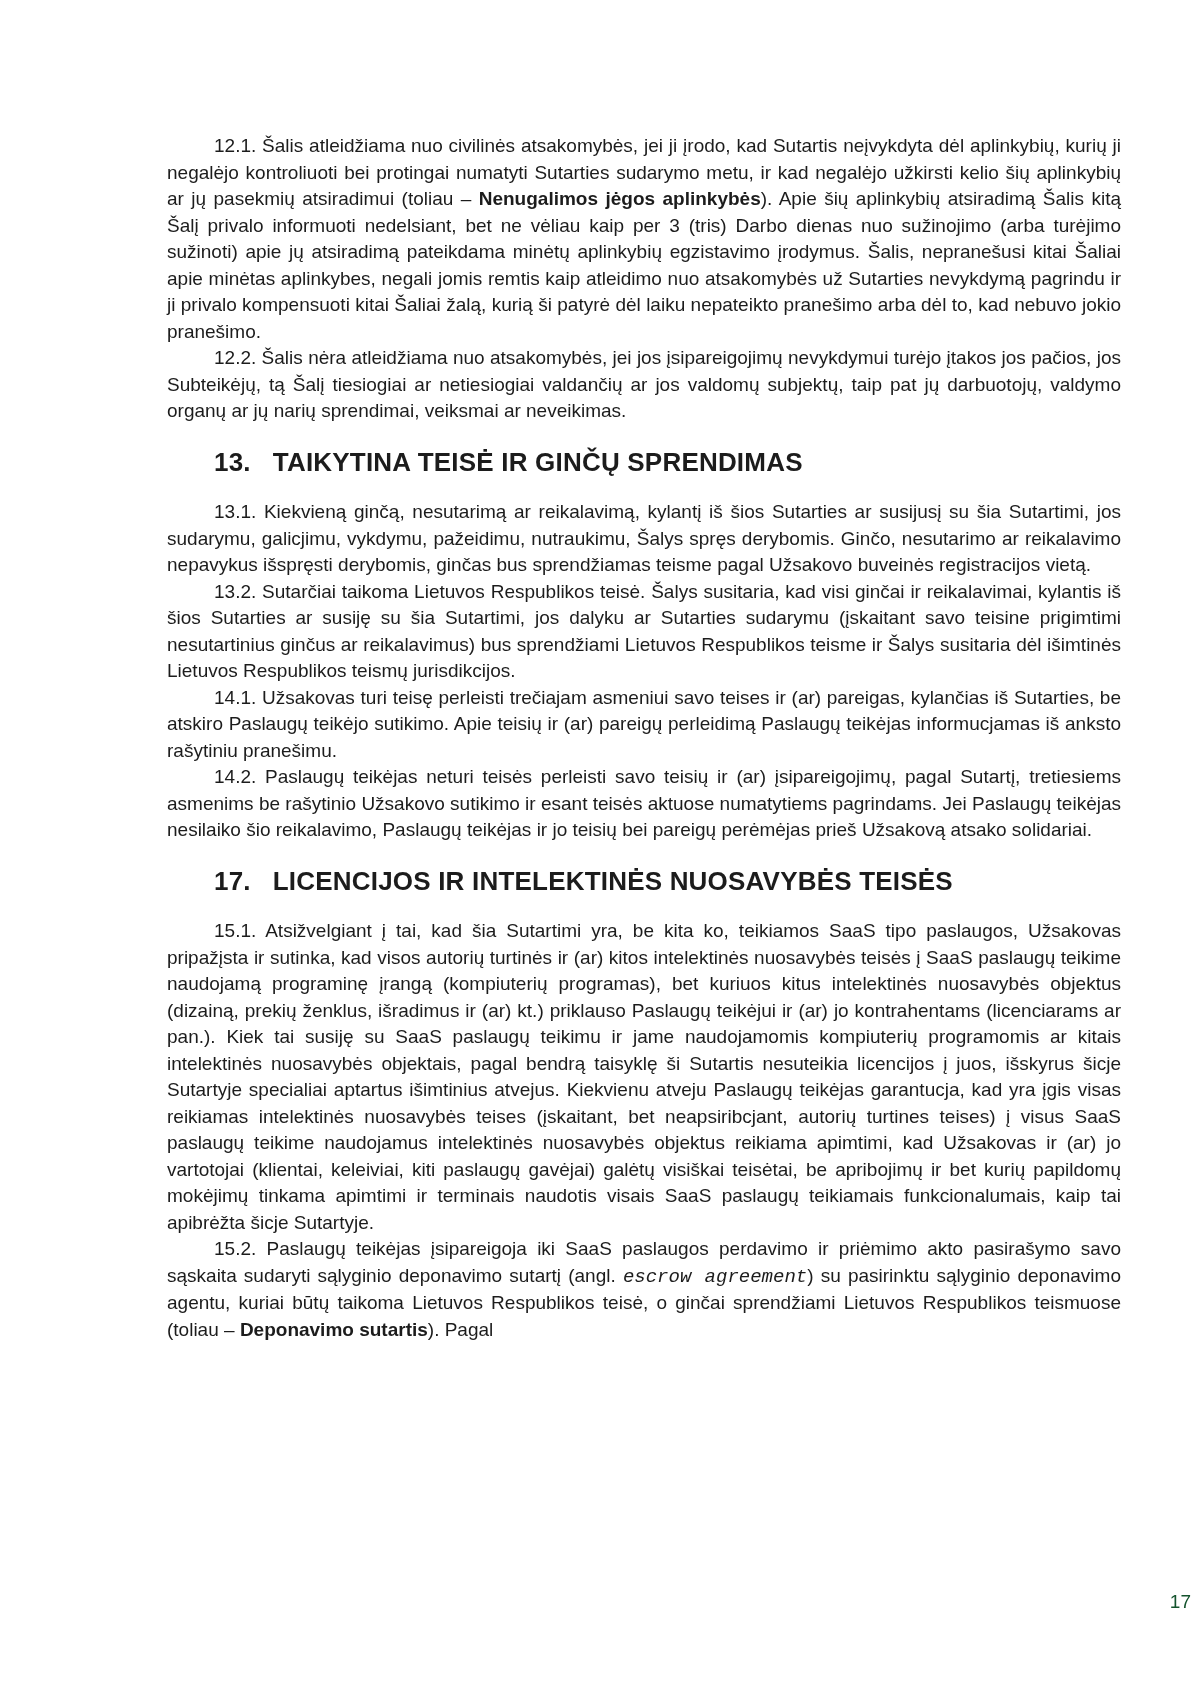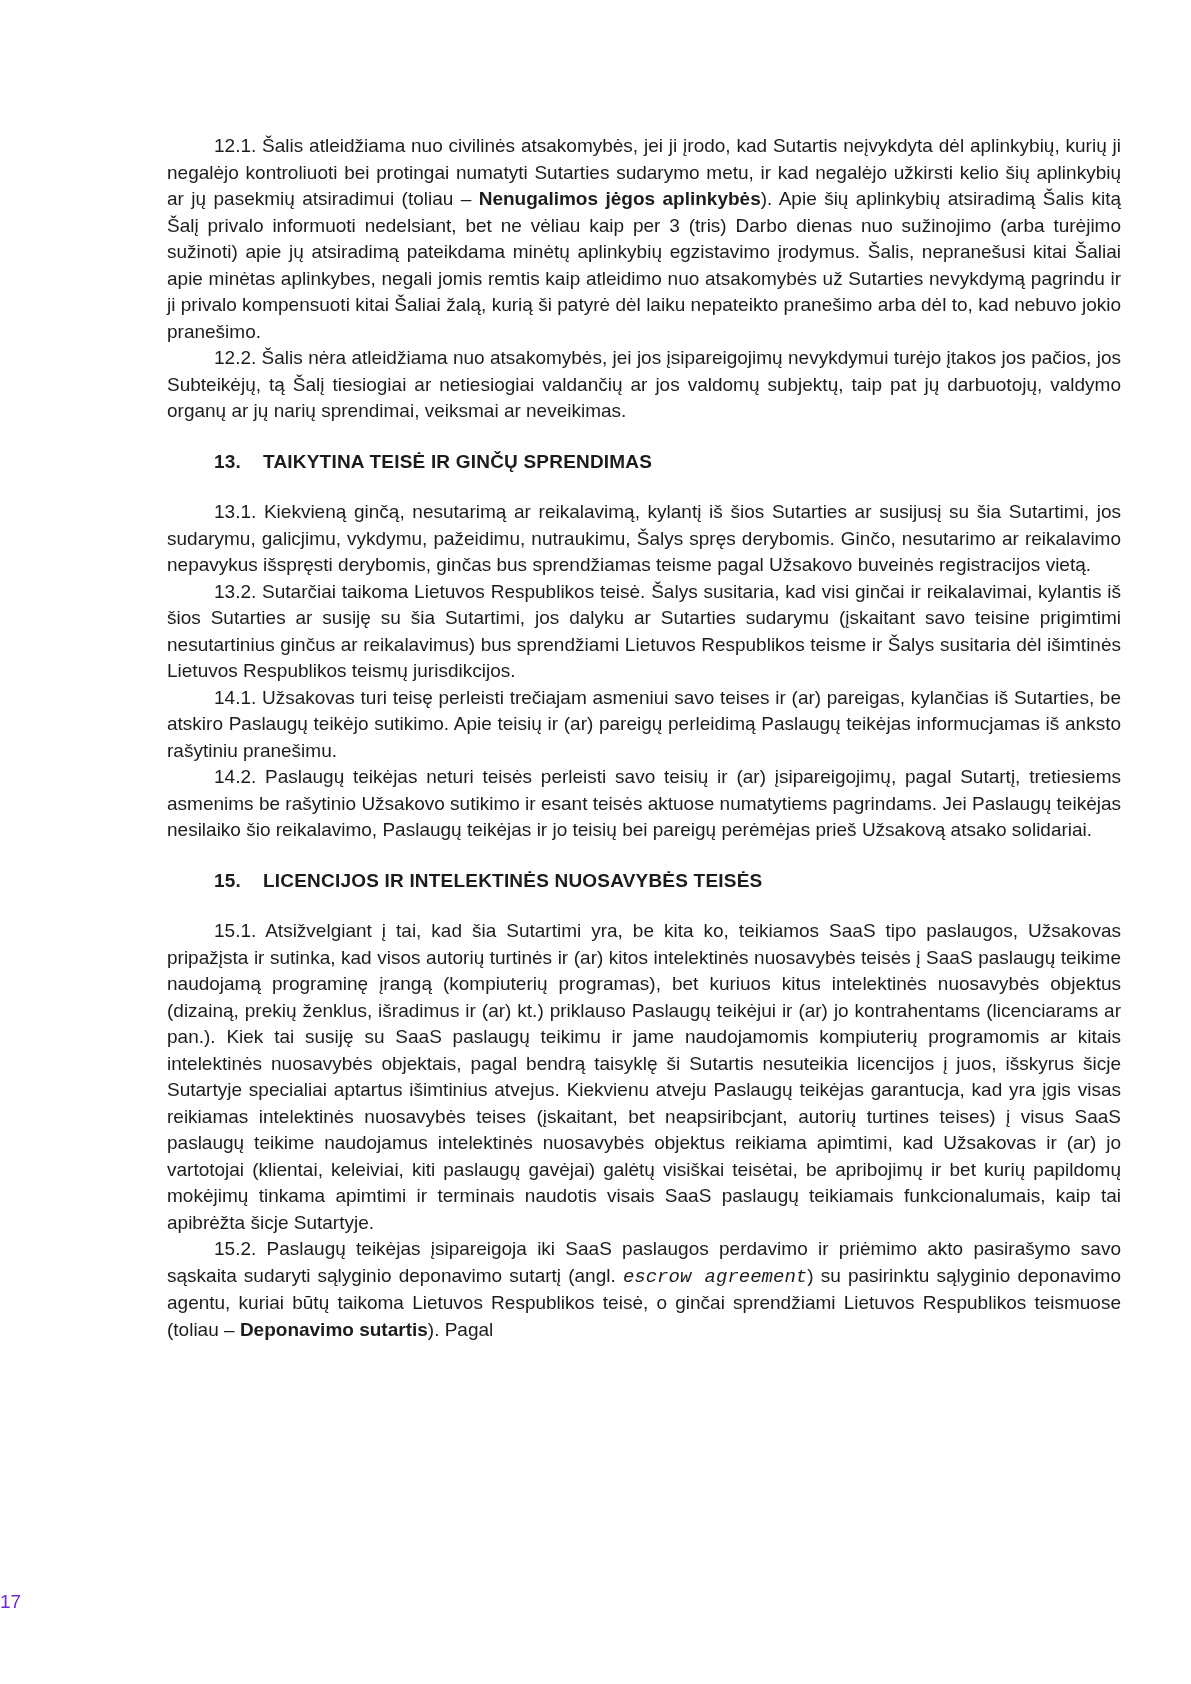--- a/index.html
+++ b/index.html
@@ -23,48 +23,48 @@
   }
   .para {
     margin: 0;
     text-align: justify;
     text-indent: 47px;
   }
   .heading {
     margin: 24px 0;
     text-indent: 47px;
     font-weight: 700;
-    font-size: 19px;
+    font-size: 26px;
     letter-spacing: 0.2px;
   }
   .h-num {
     margin-right: 22px;
   }
   .bold   { font-weight: 700; }
   .italic { font-style: italic; font-family: Liberation Mono, monospace; }
   .page-number {
     position: absolute;
     left: 0;
     right: 0;
     bottom: 86px;
-    text-align: left;
+    text-align: right;
     font-size: 19px;
-    color: #6d28d9;
+    color: #14532d;
   }
 </style>
 </head>
 <body>
 
 <div class="page">
   <div class="content">
       <p class="para"><span>12.1. Šalis atleidžiama nuo civilinės atsakomybės, jei ji įrodo, kad Sutartis neįvykdyta dėl aplinkybių, kurių ji negalėjo kontroliuoti bei protingai numatyti Sutarties sudarymo metu, ir kad negalėjo užkirsti kelio šių aplinkybių ar jų pasekmių atsiradimui (toliau – </span><span class="bold">Nenugalimos jėgos aplinkybės</span><span>). Apie šių aplinkybių atsiradimą Šalis kitą Šalį privalo informuoti nedelsiant, bet ne vėliau kaip per 3 (tris) Darbo dienas nuo sužinojimo (arba turėjimo sužinoti) apie jų atsiradimą pateikdama minėtų aplinkybių egzistavimo įrodymus. Šalis, nepranešusi kitai Šaliai apie minėtas aplinkybes, negali jomis remtis kaip atleidimo nuo atsakomybės už Sutarties nevykdymą pagrindu ir ji privalo kompensuoti kitai Šaliai žalą, kurią ši patyrė dėl laiku nepateikto pranešimo arba dėl to, kad nebuvo jokio pranešimo.</span></p>
       <p class="para"><span>12.2. Šalis nėra atleidžiama nuo atsakomybės, jei jos įsipareigojimų nevykdymui turėjo įtakos jos pačios, jos Subteikėjų, tą Šalį tiesiogiai ar netiesiogiai valdančių ar jos valdomų subjektų, taip pat jų darbuotojų, valdymo organų ar jų narių sprendimai, veiksmai ar neveikimas.</span></p>
       <p class="heading"><span class="h-num">13.</span><span class="h-title">TAIKYTINA TEISĖ IR GINČŲ SPRENDIMAS</span></p>
       <p class="para"><span>13.1. Kiekvieną ginčą, nesutarimą ar reikalavimą, kylantį iš šios Sutarties ar susijusį su šia Sutartimi, jos sudarymu, galicjimu, vykdymu, pažeidimu, nutraukimu, Šalys spręs derybomis. Ginčo, nesutarimo ar reikalavimo nepavykus išspręsti derybomis, ginčas bus sprendžiamas teisme pagal Užsakovo buveinės registracijos vietą.</span></p>
       <p class="para"><span>13.2. Sutarčiai taikoma Lietuvos Respublikos teisė. Šalys susitaria, kad visi ginčai ir reikalavimai, kylantis iš šios Sutarties ar susiję su šia Sutartimi, jos dalyku ar Sutarties sudarymu (įskaitant savo teisine prigimtimi nesutartinius ginčus ar reikalavimus) bus sprendžiami Lietuvos Respublikos teisme ir Šalys susitaria dėl išimtinės Lietuvos Respublikos teismų jurisdikcijos.</span></p>
       <p class="para"><span>14.1. Užsakovas turi teisę perleisti trečiajam asmeniui savo teises ir (ar) pareigas, kylančias iš Sutarties, be atskiro Paslaugų teikėjo sutikimo. Apie teisių ir (ar) pareigų perleidimą Paslaugų teikėjas informucjamas iš anksto rašytiniu pranešimu.</span></p>
       <p class="para"><span>14.2. Paslaugų teikėjas neturi teisės perleisti savo teisių ir (ar) įsipareigojimų, pagal Sutartį, tretiesiems asmenims be rašytinio Užsakovo sutikimo ir esant teisės aktuose numatytiems pagrindams. Jei Paslaugų teikėjas nesilaiko šio reikalavimo, Paslaugų teikėjas ir jo teisių bei pareigų perėmėjas prieš Užsakovą atsako solidariai.</span></p>
-      <p class="heading"><span class="h-num">15.</span><span class="h-title">LICENCIJOS IR INTELEKTINĖS NUOSAVYBĖS TEISĖS</span></p>
+      <p class="heading"><span class="h-num">17.</span><span class="h-title">LICENCIJOS IR INTELEKTINĖS NUOSAVYBĖS TEISĖS</span></p>
       <p class="para"><span>15.1. Atsižvelgiant į tai, kad šia Sutartimi yra, be kita ko, teikiamos SaaS tipo paslaugos, Užsakovas pripažįsta ir sutinka, kad visos autorių turtinės ir (ar) kitos intelektinės nuosavybės teisės į SaaS paslaugų teikime naudojamą programinę įrangą (kompiuterių programas), bet kuriuos kitus intelektinės nuosavybės objektus (dizainą, prekių ženklus, išradimus ir (ar) kt.) priklauso Paslaugų teikėjui ir (ar) jo kontrahentams (licenciarams ar pan.). Kiek tai susiję su SaaS paslaugų teikimu ir jame naudojamomis kompiuterių programomis ar kitais intelektinės nuosavybės objektais, pagal bendrą taisyklę ši Sutartis nesuteikia licencijos į juos, išskyrus šicje Sutartyje specialiai aptartus išimtinius atvejus. Kiekvienu atveju Paslaugų teikėjas garantucja, kad yra įgis visas reikiamas intelektinės nuosavybės teises (įskaitant, bet neapsiribcjant, autorių turtines teises) į visus SaaS paslaugų teikime naudojamus intelektinės nuosavybės objektus reikiama apimtimi, kad Užsakovas ir (ar) jo vartotojai (klientai, keleiviai, kiti paslaugų gavėjai) galėtų visiškai teisėtai, be apribojimų ir bet kurių papildomų mokėjimų tinkama apimtimi ir terminais naudotis visais SaaS paslaugų teikiamais funkcionalumais, kaip tai apibrėžta šicje Sutartyje.</span></p>
       <p class="para"><span>15.2. Paslaugų teikėjas įsipareigoja iki SaaS paslaugos perdavimo ir priėmimo akto pasirašymo savo sąskaita sudaryti sąlyginio deponavimo sutartį (angl. </span><span class="italic">escrow agreement</span><span>) su pasirinktu sąlyginio deponavimo agentu, kuriai būtų taikoma Lietuvos Respublikos teisė, o ginčai sprendžiami Lietuvos Respublikos teismuose (toliau – </span><span class="bold">Deponavimo sutartis</span><span>). Pagal</span></p>
     </div>
   <div class="page-number">17</div>
 </div>
 
 </body></html>

